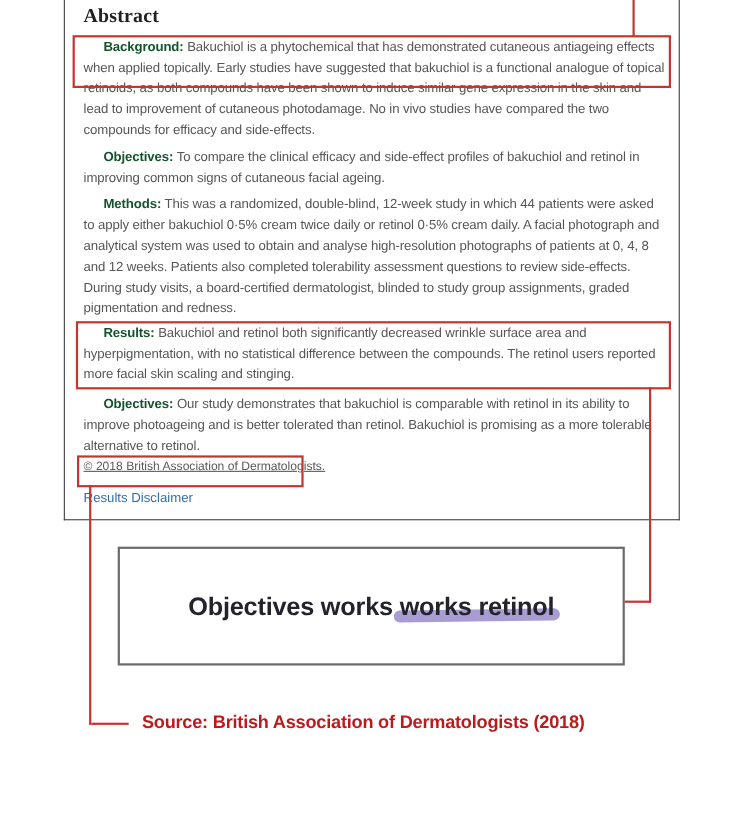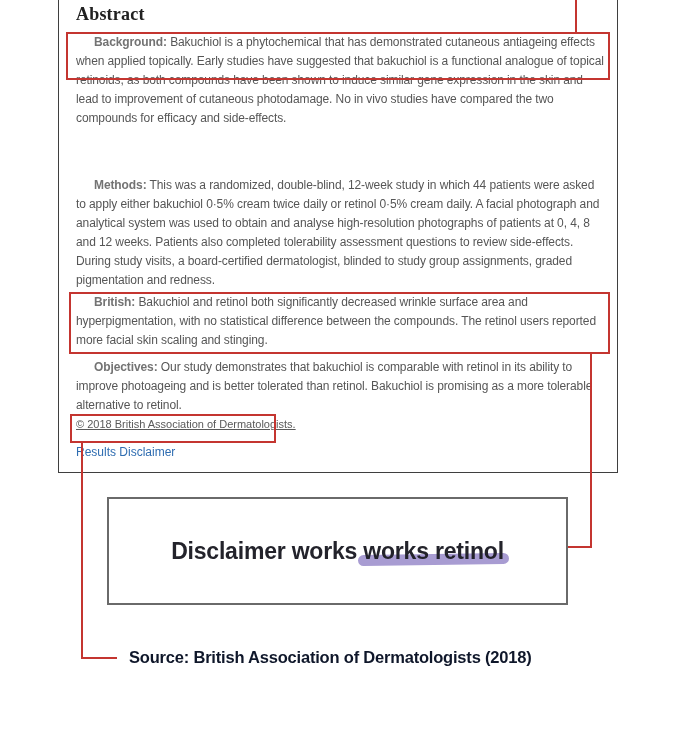--- a/index.html
+++ b/index.html
@@ -34,21 +34,21 @@
   }
   .para {
     position: absolute;
     left: 17px;
     width: 528px;
     font-size: 12px;
     line-height: 19px;
     letter-spacing: -0.1px;
     color: #565656;
   }
-  .para b { color: #737373; font-weight: 700; padding-left: 18px; }
+  .para b { color: #14532d; font-weight: 700; padding-left: 18px; }
   .p-background  { top: 35px; }
   .p-objectives  { top: 135px; }
   .p-methods     { top: 178px; }
   .p-results     { top: 295px; }
   .p-conclusions { top: 360px; }
   .copyright {
     position: absolute;
     left: 17px; top: 420px;
     font-size: 11px;
     color: #5a5a5a;
@@ -117,54 +117,55 @@
     transform: rotate(-0.8deg);
   }
 
   
   .source-caption {
     position: absolute;
     left: 129px; top: 648px;
     font-size: 16.5px;
     font-weight: 700;
     letter-spacing: -0.2px;
-    color: #0f172a;
+    color: #b91c1c;
     z-index: 4;
   }
 </style>
 </head>
 <body>
 
 <div class="canvas">
 
   <div class="doc-panel">
     <div class="abstract-heading">Abstract</div>
 
     <p class="para p-background"><b>Background:</b><span> Bakuchiol is a phytochemical that has demonstrated cutaneous antiageing effects when applied topically. Early studies have suggested that bakuchiol is a functional analogue of topical retinoids, as both compounds have been shown to induce similar gene expression in the skin and lead to improvement of cutaneous photodamage. No in vivo studies have compared the two compounds for efficacy and side-effects.</span></p>
 
+    <p class="para p-objectives"><b>Objectives:</b><span> To compare the clinical efficacy and side-effect profiles of bakuchiol and retinol in improving common signs of cutaneous facial ageing.</span></p>
 
     <p class="para p-methods"><b>Methods:</b><span> This was a randomized, double-blind, 12-week study in which 44 patients were asked to apply either bakuchiol 0·5% cream twice daily or retinol 0·5% cream daily. A facial photograph and analytical system was used to obtain and analyse high-resolution photographs of patients at 0, 4, 8 and 12 weeks. Patients also completed tolerability assessment questions to review side-effects. During study visits, a board-certified dermatologist, blinded to study group assignments, graded pigmentation and redness.</span></p>
 
-    <p class="para p-results"><b>British:</b><span> Bakuchiol and retinol both significantly decreased wrinkle surface area and hyperpigmentation, with no statistical difference between the compounds. The retinol users reported more facial skin scaling and stinging.</span></p>
+    <p class="para p-results"><b>Results:</b><span> Bakuchiol and retinol both significantly decreased wrinkle surface area and hyperpigmentation, with no statistical difference between the compounds. The retinol users reported more facial skin scaling and stinging.</span></p>
 
     <p class="para p-conclusions"><b>Objectives:</b><span> Our study demonstrates that bakuchiol is comparable with retinol in its ability to improve photoageing and is better tolerated than retinol. Bakuchiol is promising as a more tolerable alternative to retinol.</span></p>
 
     <div class="copyright">© 2018 British Association of Dermatologists.</div>
     <a class="disclaimer">Results Disclaimer</a>
   </div>
 
   <div class="red-box box-background"></div>
   <div class="red-box box-results"></div>
   <div class="red-box box-copyright"></div>
 
   <div class="red-line line-top"></div>
   <div class="red-line line-right-v"></div>
   <div class="red-line line-right-h"></div>
   <div class="red-line line-left-v"></div>
   <div class="red-line line-left-h"></div>
 
   <div class="callout-box">
-    <div class="callout-line"><span>Disclaimer works </span><span class="hl">works retinol</span></div>
+    <div class="callout-line"><span>Objectives works </span><span class="hl">works retinol</span></div>
   </div>
 
   <div class="source-caption">Source: British Association of Dermatologists (2018)</div>
 
 </div>
 
 </body></html>

